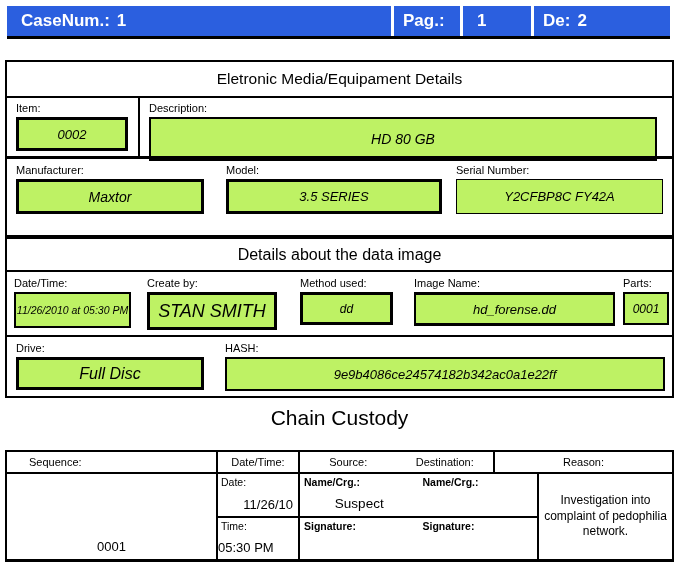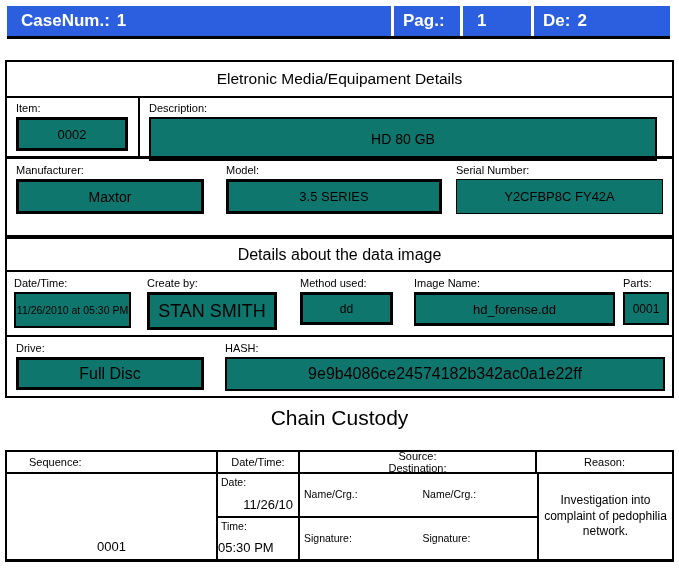--- a/index.html
+++ b/index.html
@@ -4,21 +4,21 @@
 <style>
   * { margin:0; padding:0; box-sizing:border-box; }
   html,body { background:#fff; }
   .page {
     position:relative; width:679px; height:568px; background:#fff;
     font-family:"Liberation Sans", sans-serif; color:#000; overflow:hidden;
   }
   .lbl { display:block; font-size:11px; color:#000; white-space:nowrap; }
   .vbox {
     border:2px solid #000; display:flex; align-items:center; justify-content:center;
-    background:#0f766e; white-space:nowrap;
+    background:#bef264; white-space:nowrap;font-style:italic;
   }
   .vbox.thick { border-width:3px; }
   .vbox.thin  { border-width:1.5px; }
 
   
   .topbar {
     position:absolute; left:7px; top:6px; width:663px; height:33px;
     background:#2b5fdf; border-bottom:3px solid #000;
     display:flex; align-items:stretch; color:#fff; font-weight:bold; font-size:17px;
   }
@@ -49,49 +49,49 @@
   .box2 .box-title { height:33px; font-size:16px; }
   .rowC { position:relative; height:63px; }
   .g-dt { left:7px; }      .dt-box { width:117px; height:36px; font-size:10.5px; }
   .g-cb { left:140px; }    .cb-box { width:130px; height:38px; font-size:18px; }
   .g-mu { left:293px; }    .mu-box { width:93px; height:33px; font-size:12px; margin-top:5px; }
   .g-in { left:407px; }    .in-box { width:201px; height:34px; font-size:13px; margin-top:4px;
                                      border:2px solid #000; border-top-width:3px; border-bottom-width:3px; }
   .g-pt { left:616px; }    .pt-box { width:46px; height:33px; font-size:12px; margin-top:4px; }
   .rowD { position:relative; border-top:2px solid #000; height:61px; }
   .g-drive { left:9px; }   .drive-box { width:188px; height:33px; font-size:16px; margin-top:4px; }
-  .g-hash { left:218px; }  .hash-box { width:440px; height:34px; font-size:16px; margin-top:3px; }
+  .g-hash { left:218px; }  .hash-box { width:440px; height:34px; font-size:13px; margin-top:3px; }
 
   
   .cc-title { position:absolute; top:406px; left:0; width:100%; text-align:center; font-size:21px; }
   .cc-table {
     position:absolute; left:5px; top:450px; width:669px; height:112px;
     border:2px solid #000; border-bottom-width:3px; display:flex; flex-direction:column;
   }
   .cc-head { height:22px; border-bottom:2px solid #000; display:flex; font-size:11px; }
   .cc-head > div { display:flex; align-items:center; justify-content:center; }
   .h-seq { width:211px; border-right:2px solid #000; justify-content:flex-start !important; padding-left:22px; }
   .h-dt { width:82px; border-right:2px solid #000; }
-  .h-sd { width:237px; border-right:2px solid #000;flex-direction:column; }
+  .h-sd { width:195px; border-right:2px solid #000; }
   .h-sd span { flex:1; text-align:center; }
   .h-reason { flex:1; }
   .cc-body { flex:1; display:flex; }
   .b-seq { width:211px; border-right:2px solid #000; display:flex; align-items:flex-end; justify-content:center;
            padding-bottom:5px; font-size:13px; }
   .b-mid { width:321px; border-right:2px solid #000; display:flex; flex-direction:column; }
   .mid-row { flex:1; display:flex; }
   .mid-row.top { border-bottom:2px solid #000; }
   .m-dt { width:82px; border-right:2px solid #000; position:relative; }
   .m-dt .lbl { font-size:10.5px; padding:2px 0 0 3px; }
   .m-dt .val { position:absolute; bottom:4px; font-size:13px; white-space:nowrap; }
   .val-date { right:5px; }
   .val-time { left:0; width:100%; text-align:left; }
   .m-sd { flex:1; display:flex; }
   .m-sd .half { flex:1; position:relative; }
-  .m-sd .lbl { font-size:10.5px; padding:14px 0 0 4px; }
+  .m-sd .lbl { font-size:10.5px; padding:2px 0 0 4px;font-weight:bold; }
   .m-sd .val { position:absolute; bottom:5px; left:0; width:100%; text-align:center; font-size:13.5px; white-space:nowrap; }
   .b-reason { flex:1; display:flex; align-items:center; justify-content:center;
               text-align:center; font-size:12px; line-height:1.3; padding:0 3px; }
 </style>
 </head>
 <body>
 
 <div class="page">
 
   <div class="topbar" style="background: rgb(43, 95, 223); color: rgb(255, 255, 255);">
@@ -194,20 +194,21 @@
       <div class="b-seq">0001</div>
       <div class="b-mid">
         <div class="mid-row top">
           <div class="m-dt">
             <span class="lbl">Date:</span>
             <span class="val val-date">11/26/10</span>
           </div>
           <div class="m-sd">
             <div class="half">
               <span class="lbl">Name/Crg.:</span>
+              <span class="val">Suspect</span>
             </div>
             <div class="half">
               <span class="lbl">Name/Crg.:</span>
             </div>
           </div>
         </div>
         <div class="mid-row">
           <div class="m-dt">
             <span class="lbl">Time:</span>
             <span class="val val-time">05:30 PM</span>

